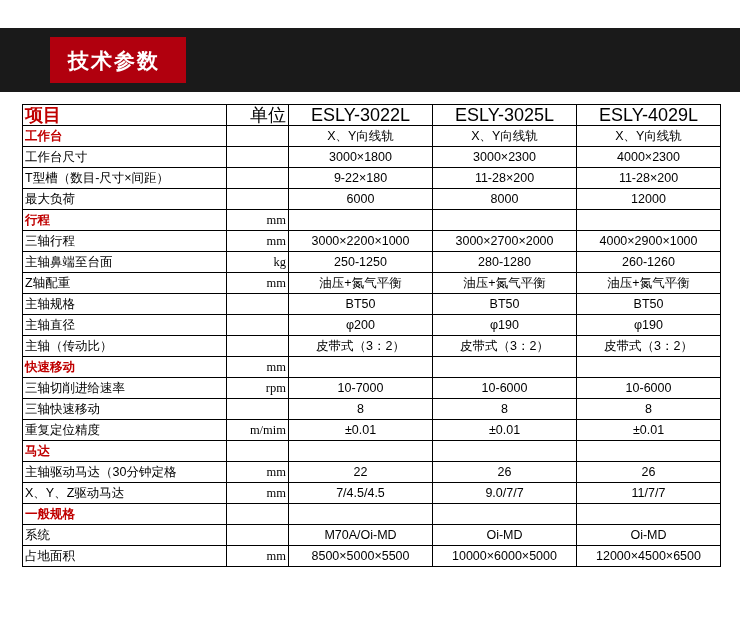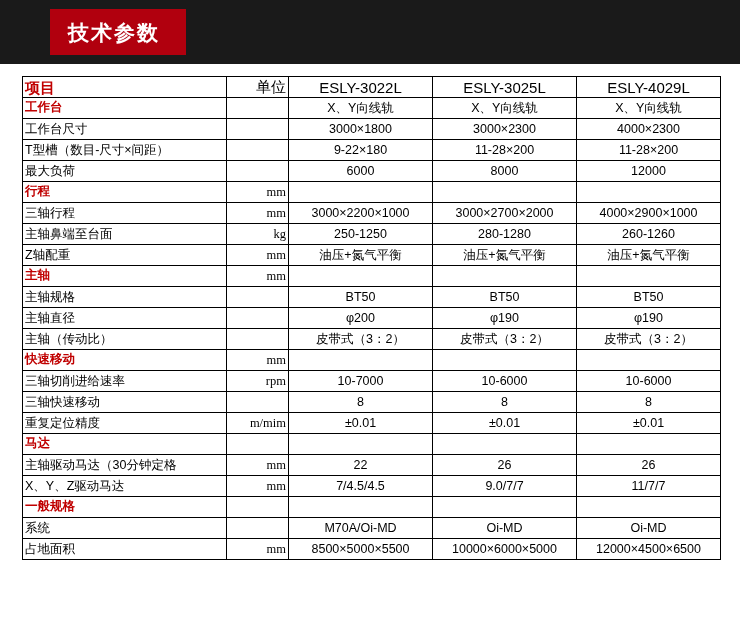--- a/index.html
+++ b/index.html
@@ -21,20 +21,21 @@
     background: #ffffff;
   }
   
   .header {
     position: relative;
     width: 740px;
     height: 64px;
     background: #1a1a1a;
     display: flex;
     align-items: center;
+    margin-top: 28px;
   }
   .header-bar {
     width: 50px;
     height: 64px;
     background: #1a1a1a;
     flex: 0 0 auto;
   }
   .header-title-box {
     height: 46px;
     background: #b1000e;
@@ -81,24 +82,23 @@
     text-align: right;
     font-size: 11px;
   }
   td.c-val {
     width: 144px;
     text-align: center;
   }
   tr.section td.c-item {
     color: #c00000;
     font-weight: bold;
-    font-family: Liberation Mono, monospace;
   }
   tr.head td {
-    font-size: 15px;
+    font-size: 18px;
   }
   tr.head td.c-item {
     color: #c00000;
     font-weight: bold;
   }
   .u-serif {
     font-family: "Liberation Serif", serif;
   }
 </style>
 </head>
@@ -172,27 +172,20 @@
             <td class="c-val">280-1280</td>
             <td class="c-val">260-1260</td>
           </tr>
           <tr class="data">
             <td class="c-item">Z轴配重</td>
             <td class="c-unit u-serif">mm</td>
             <td class="c-val">油压+氮气平衡</td>
             <td class="c-val">油压+氮气平衡</td>
             <td class="c-val">油压+氮气平衡</td>
           </tr>
-          <tr class="section">
-            <td class="c-item">主轴</td>
-            <td class="c-unit u-serif">mm</td>
-            <td class="c-val"></td>
-            <td class="c-val"></td>
-            <td class="c-val"></td>
-          </tr>
           <tr class="data">
             <td class="c-item">主轴规格</td>
             <td class="c-unit u-serif"></td>
             <td class="c-val">BT50</td>
             <td class="c-val">BT50</td>
             <td class="c-val">BT50</td>
           </tr>
           <tr class="data">
             <td class="c-item">主轴直径</td>
             <td class="c-unit u-serif"></td>

